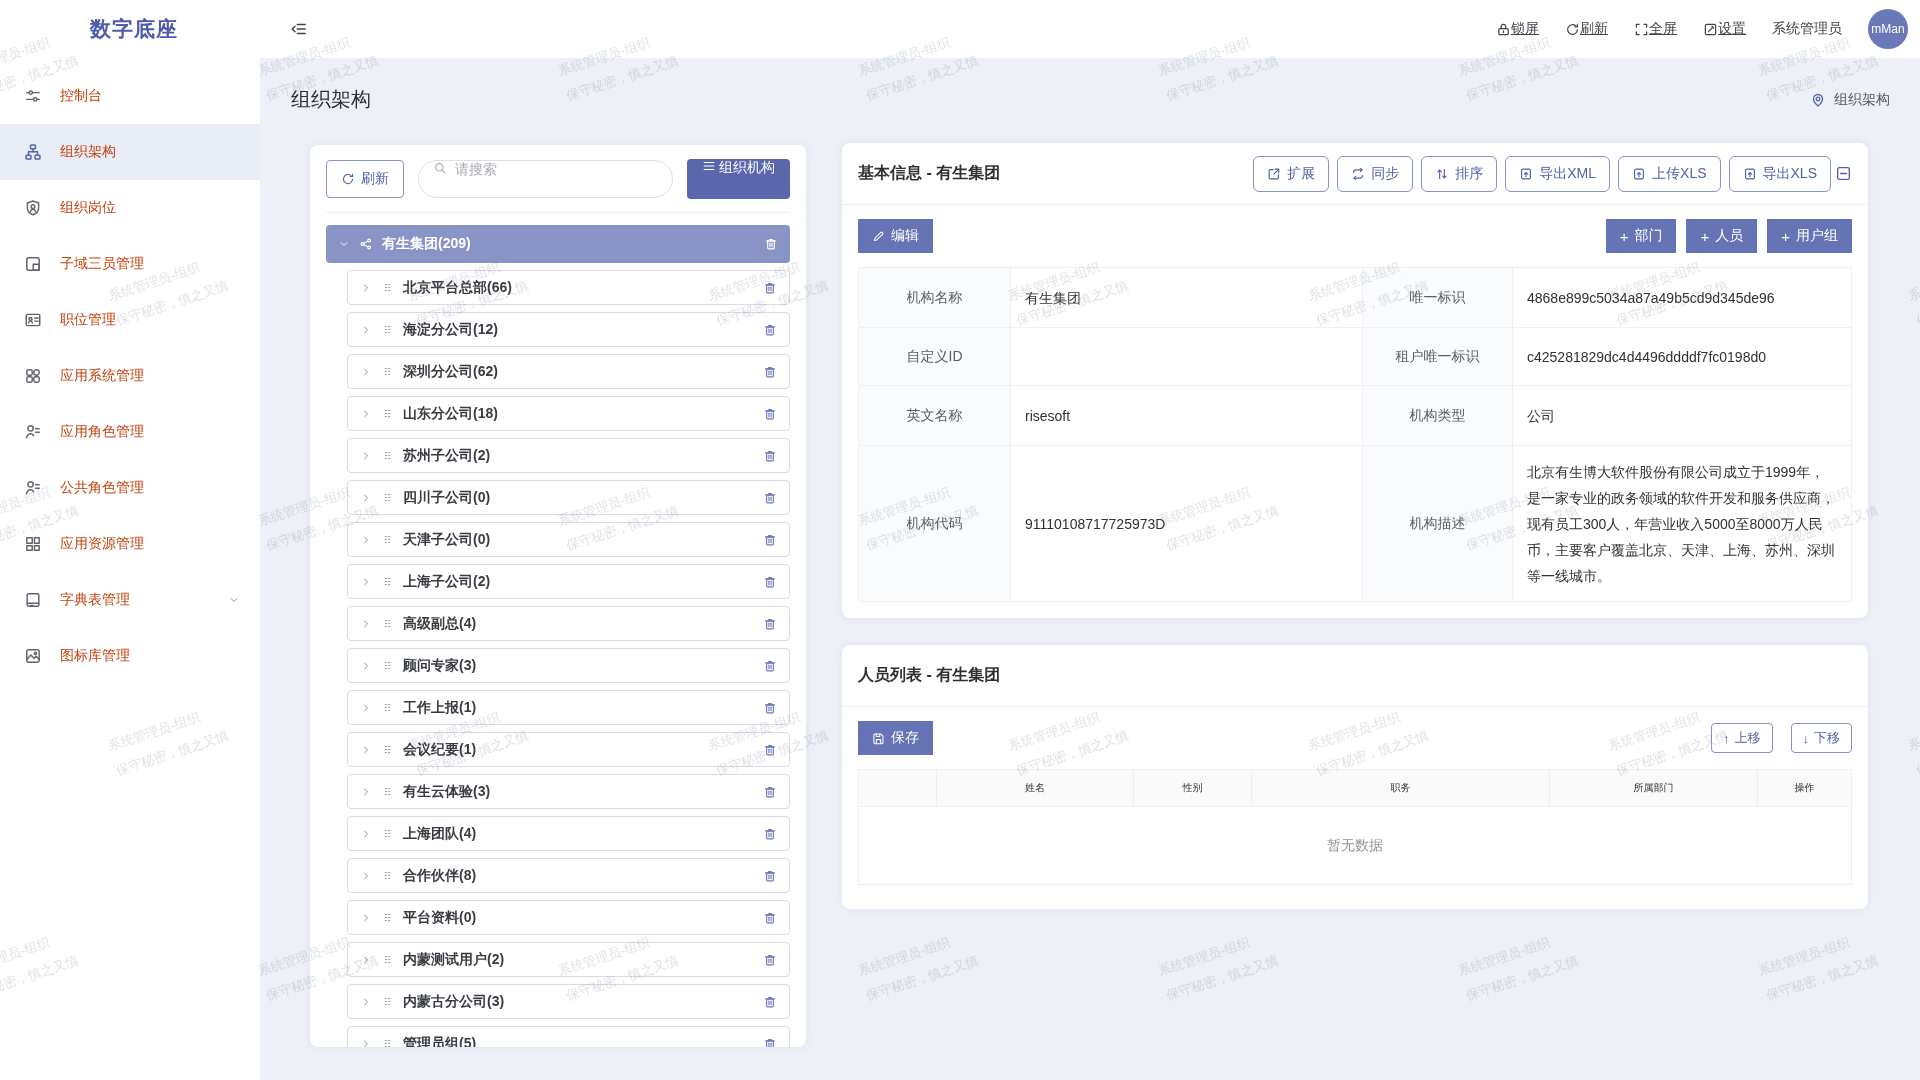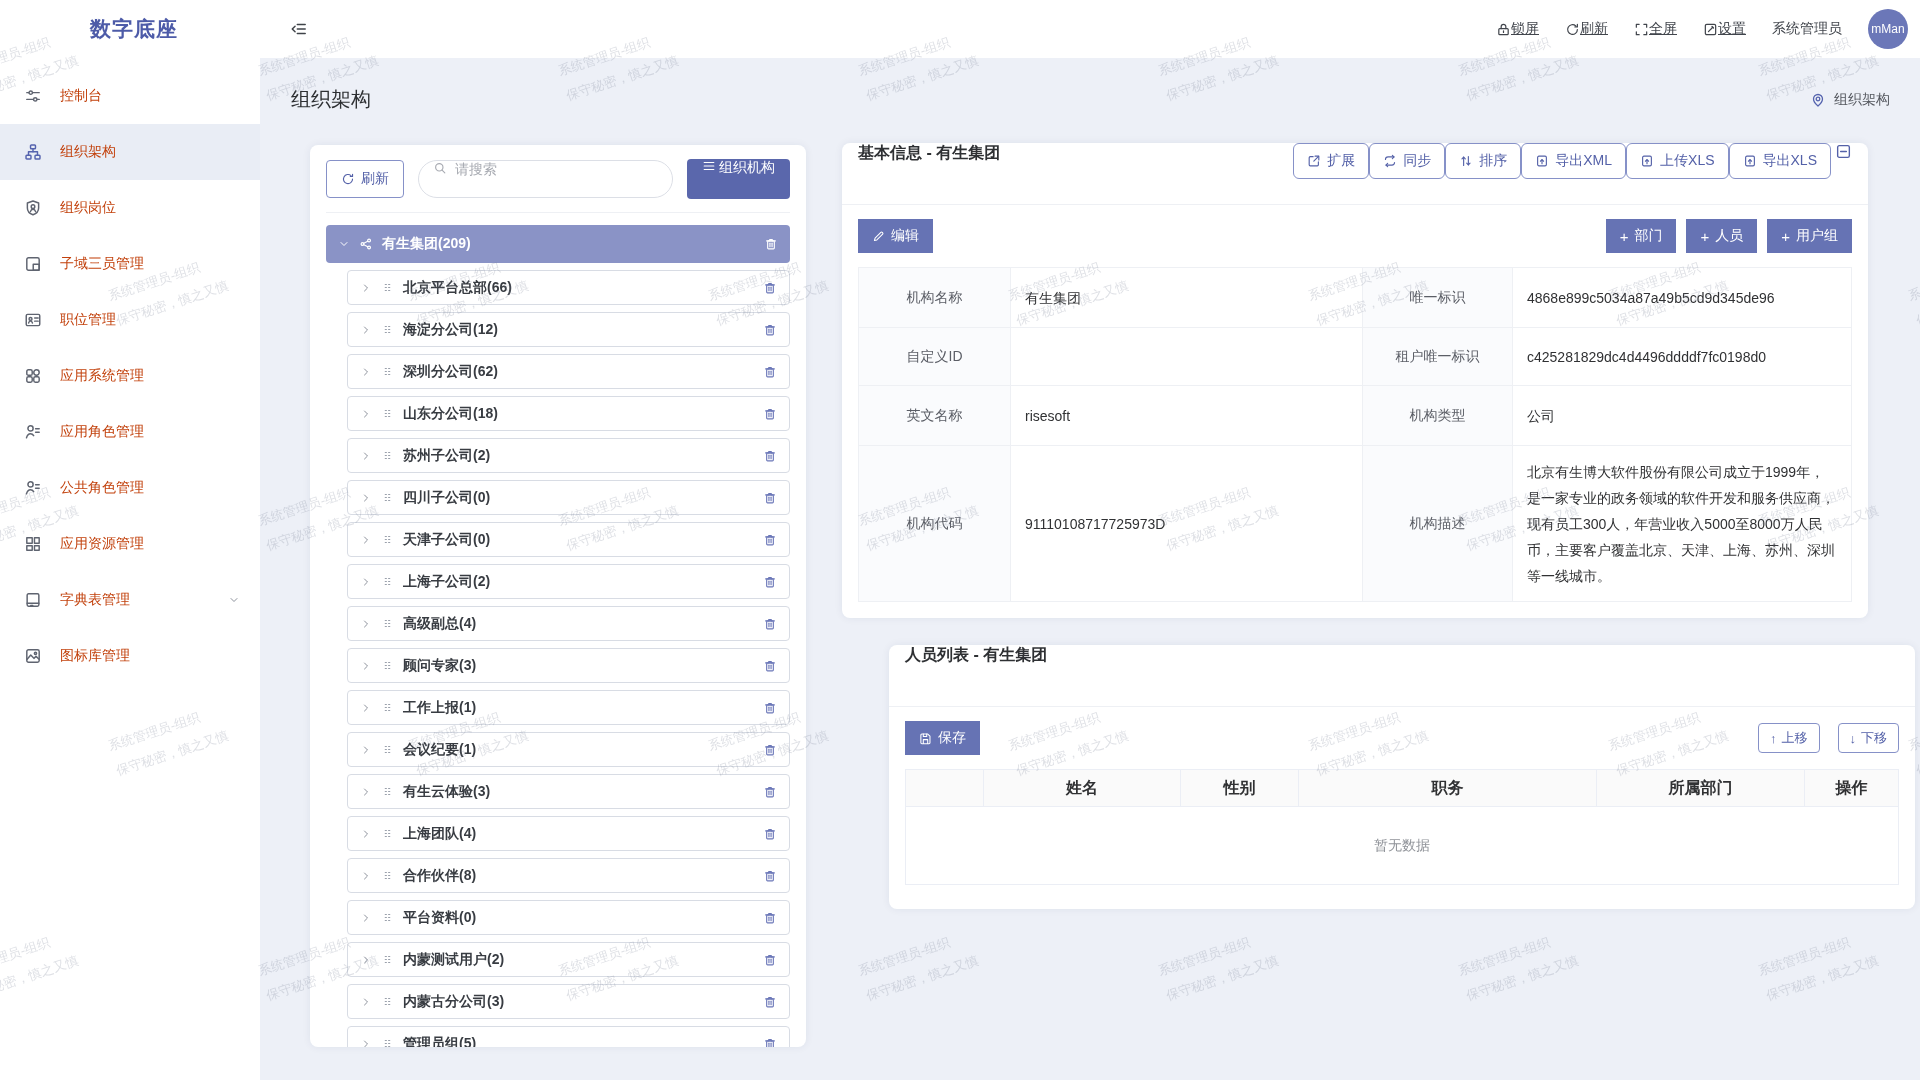--- a/index.html
+++ b/index.html
@@ -66,50 +66,50 @@
   .tree-root .trash { color:#fff; }
   .tree-row { height:35px; margin:7px 0 0 21px; border:1px solid #d8dce4; border-radius:4px;
     display:flex; align-items:center; gap:9px; padding:0 12px; font-size:14px;
     color:#383c42; font-weight:600; background:#fff; cursor:pointer; }
   .tree-row .chev { color:#8a8f99; }
   .tree-row .drag { color:#9aa0ab; }
   .tree-row .trash { color:#6b77b8; }
 
   
   .info-card { left:582px; top:85px; width:1026px; }
-  .card-head { height:62px; display:flex; align-items:flex-start; padding:0 16px;
+  .card-head { height:62px; display:flex; align-items:center; padding:0 16px;
     border-bottom:1px solid #eef0f4; }
   .card-head h2 { font-size:16px; font-weight:600; color:#2e3033; }
-  .head-actions { margin-left:auto; display:flex; gap:0; align-items:center; }
+  .head-actions { margin-left:auto; display:flex; gap:8px; align-items:center; }
   .btn-ghost.sm { height:36px; border-radius:6px; padding:0 13px; }
   .collapse-btn { color:#5461a8; margin-left:4px; display:flex; cursor:pointer; }
   .edit-row { display:flex; align-items:center; padding:14px 16px 0; gap:10px; }
   .btn-fill { display:inline-flex; align-items:center; gap:6px; background:#6673b4;
     color:#fff; border:none; border-radius:0; height:34px; padding:0 14px;
     font-size:14px; cursor:pointer; white-space:nowrap; }
   .edit-row .sp, .p-toolbar .sp { flex:1; }
   .plus-glyph { font-size:15px; line-height:1; }
   .info-table { margin:14px 16px 16px; border-collapse:collapse; width:calc(100% - 32px);
     table-layout:fixed; }
   .info-table th, .info-table td { border:1px solid #eef0f4; font-size:14px; }
   .info-table th { background:#fafbfd; color:#5b5e66; text-align:center; font-weight:400; }
   .info-table td { color:#303133; padding:8px 14px; text-align:left; line-height:26px; }
   .info-table tr:nth-child(1) { height:60px; }
   .info-table tr:nth-child(2) { height:58px; }
   .info-table tr:nth-child(3) { height:60px; }
   .info-table tr:nth-child(4) { height:156px; }
 
   
-  .person-card { left:582px; top:587px; width:1026px;margin-left:47px; }
+  .person-card { left:582px; top:587px; width:1026px; }
   .p-toolbar { display:flex; align-items:center; padding:14px 16px 0; gap:18px; }
   .btn-ghost.xs { height:30px; border-radius:4px; padding:0 11px; font-size:13px; gap:5px; }
   .person-table { margin:14px 16px 24px; width:calc(100% - 32px); border-collapse:collapse;
     table-layout:fixed; }
   .person-table th { background:#fafafa; border:1px solid #ebeef5; height:37px;
-    font-size:16px; color:#303133; font-weight:700; }
+    font-size:10px; color:#303133; font-weight:400; }
   .person-table td { border:1px solid #ebeef5; height:78px; text-align:center;
     color:#909399; font-size:14px; }
 
   
   .watermark { position:absolute; left:0; top:0; width:100%; height:100%; z-index:60;
     pointer-events:none; overflow:hidden; }
   .wm { position:absolute; transform:rotate(-18deg); color:rgba(125,133,152,.25);
     font-size:13px; line-height:26px; white-space:nowrap; }
 </style>
 </head>

